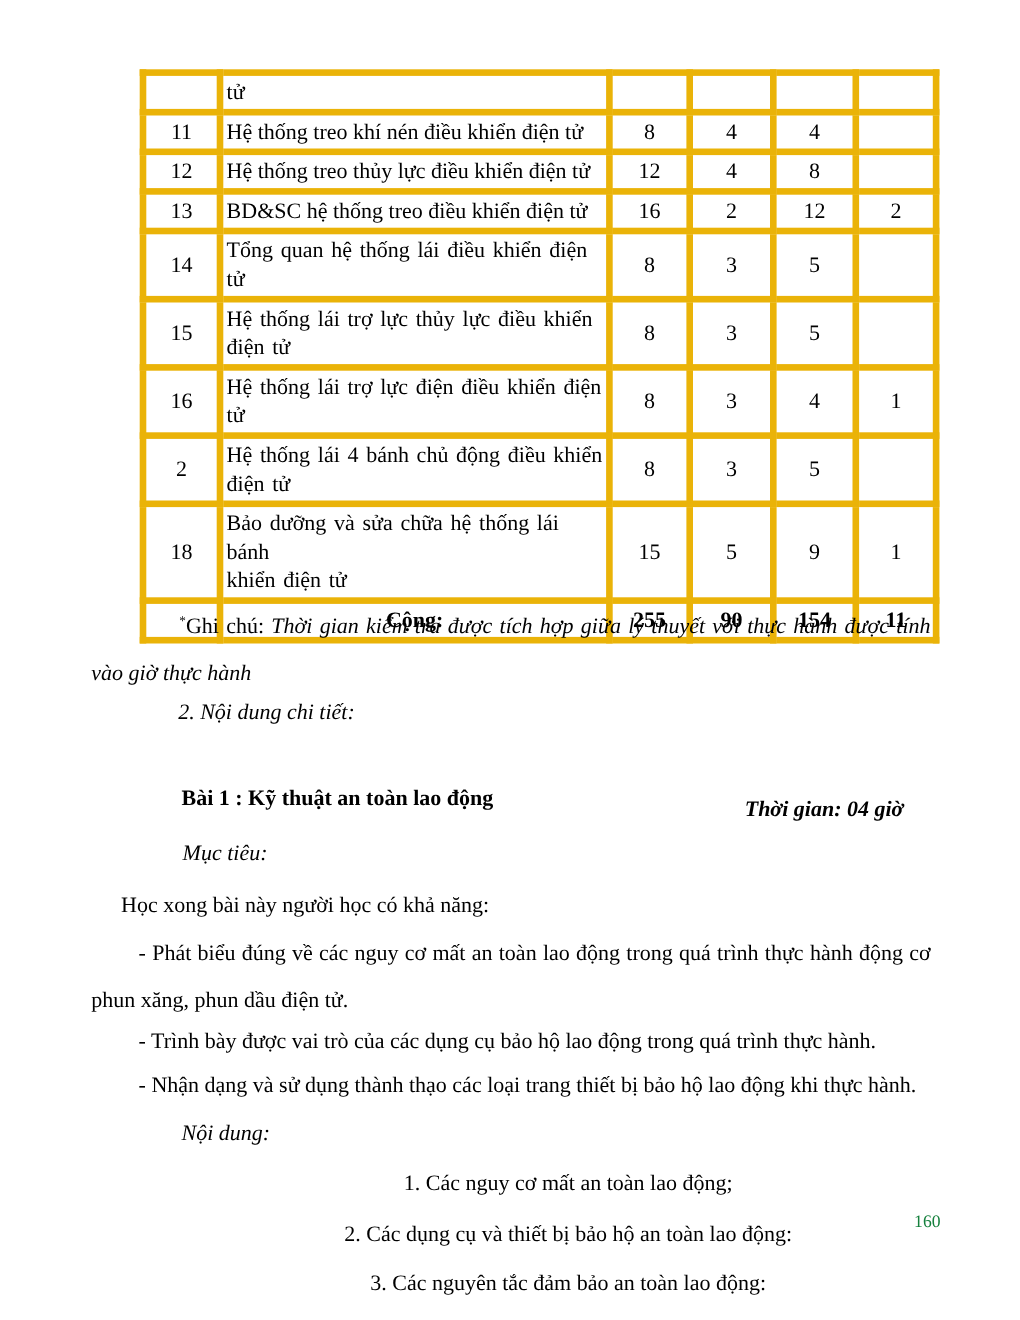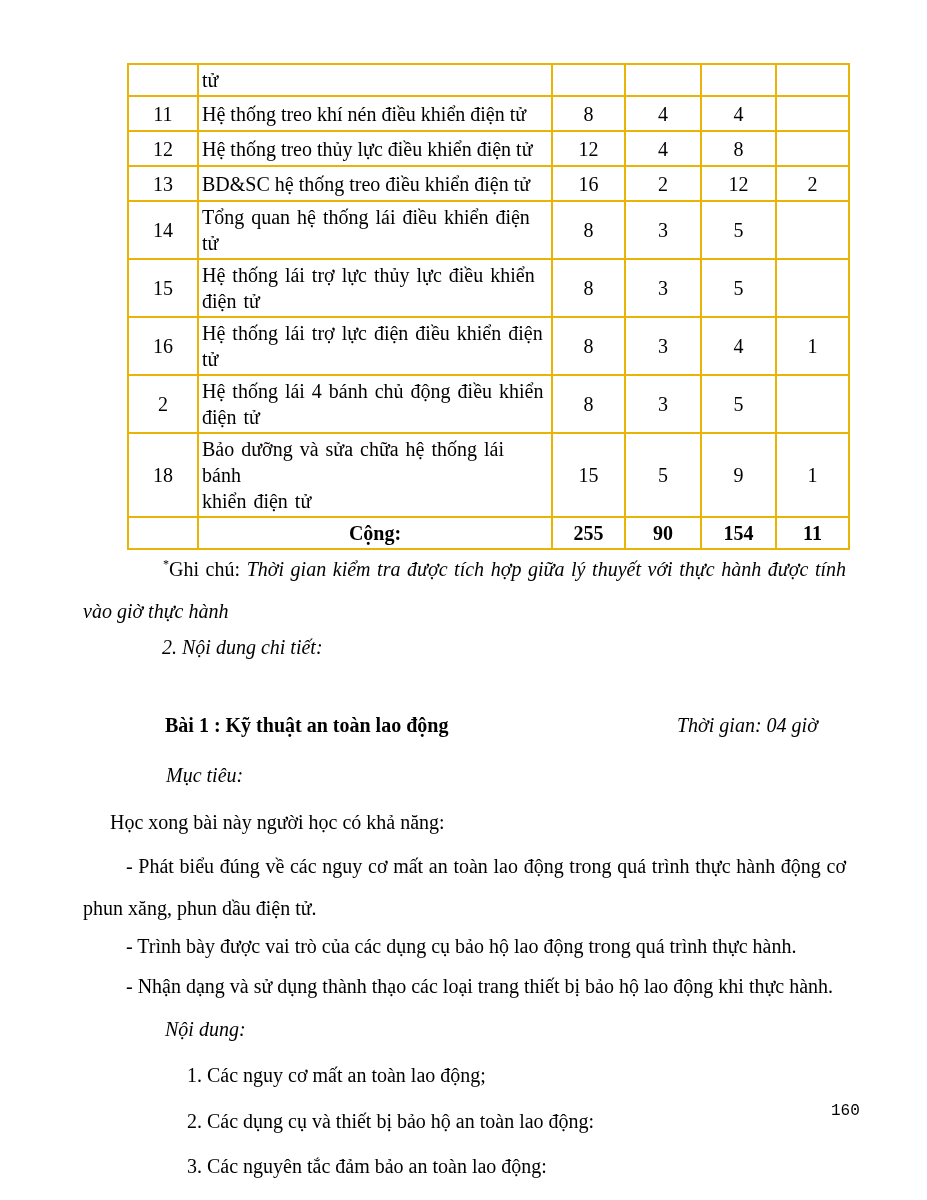--- a/index.html
+++ b/index.html
@@ -12,21 +12,21 @@
   }
 
   
   .table-wrap { position:absolute; left:127px; top:63px; }
   table.curriculum {
     border-collapse:collapse;
     table-layout:fixed;
     width:721px;
   }
   table.curriculum td {
-    border:2px solid #eab308;
+    border:6px solid #eab308;
     font-size:20px;
     line-height:26px;
     vertical-align:middle;
     padding:2px 3px;
     height:35px;
   }
   table.curriculum tr:first-child td { height:24px; }
   td.c-no  { text-align:center; }
   td.c-num { text-align:center; }
   td.c-name {
@@ -47,40 +47,40 @@
     font-size:20px;
     line-height:42px;
   }
   p { margin:0; }
   .p-note   { margin-top:10px; text-align:justify; text-indent:80px; }
   .p-note .it { font-style:italic; }
   .p-note sup { font-size:12px; }
   .p-section2 { margin-top:-6px; padding-left:79px; font-style:italic; }
   .p-heading  { margin-top:36px; position:relative; }
   .p-heading .title { font-weight:bold; padding-left:82px; }
-  .p-heading .time  { position:absolute; left:594px; top:0; font-style:italic; font-weight:normal; }
+  .p-heading .time  { position:absolute; left:594px; top:10px; font-style:italic; font-weight:bold; }
   .p-muctieu  { margin-top:8px; padding-left:83px; font-style:italic; }
   .p-intro    { margin-top:5px; padding-left:27px; }
   .p-bullet   { text-align:justify; text-indent:43px; }
   .p-b1 { margin-top:2px; }
   .p-b2 { margin-top:-4px; }
   .p-b3 { margin-top:-2px; }
   .p-noidung  { margin-top:1px; padding-left:82px; font-style:italic; }
-  .p-item     { padding-left:104px; }
+  .p-item     { padding-left:104px;text-align:center; }
   .p-i1 { margin-top:4px; }
   .p-i2 { margin-top:4px; }
   .p-i3 { margin-top:3px; }
 
   
   .page-number {
     position:absolute;
     left:831px; top:1102px;
-    font-family:Liberation Mono, monospace;
+    font-family:Liberation Serif, serif;
     font-size:16px;
-    color:#000000;
+    color:#15803d;
   }
 </style>
 </head>
 <body>
 
 <div class="table-wrap">
   <table class="curriculum">
     <colgroup>
       <col style="width:70px">
         <col style="width:354px">

